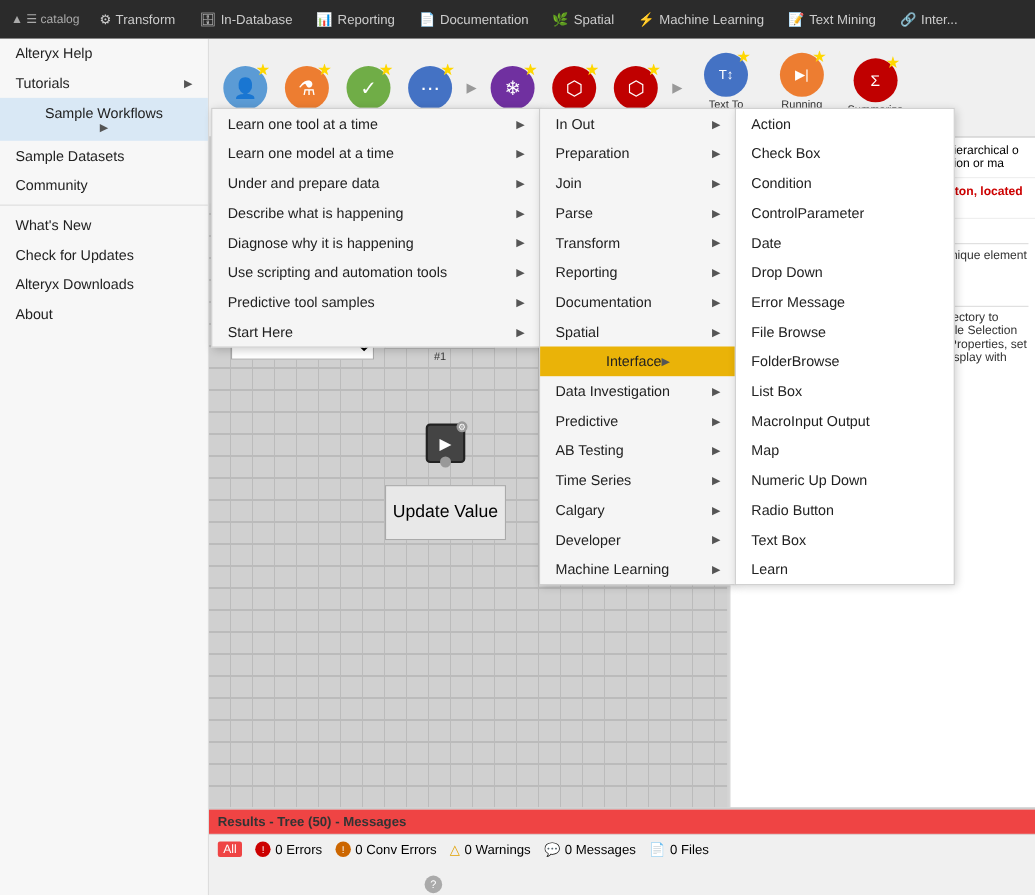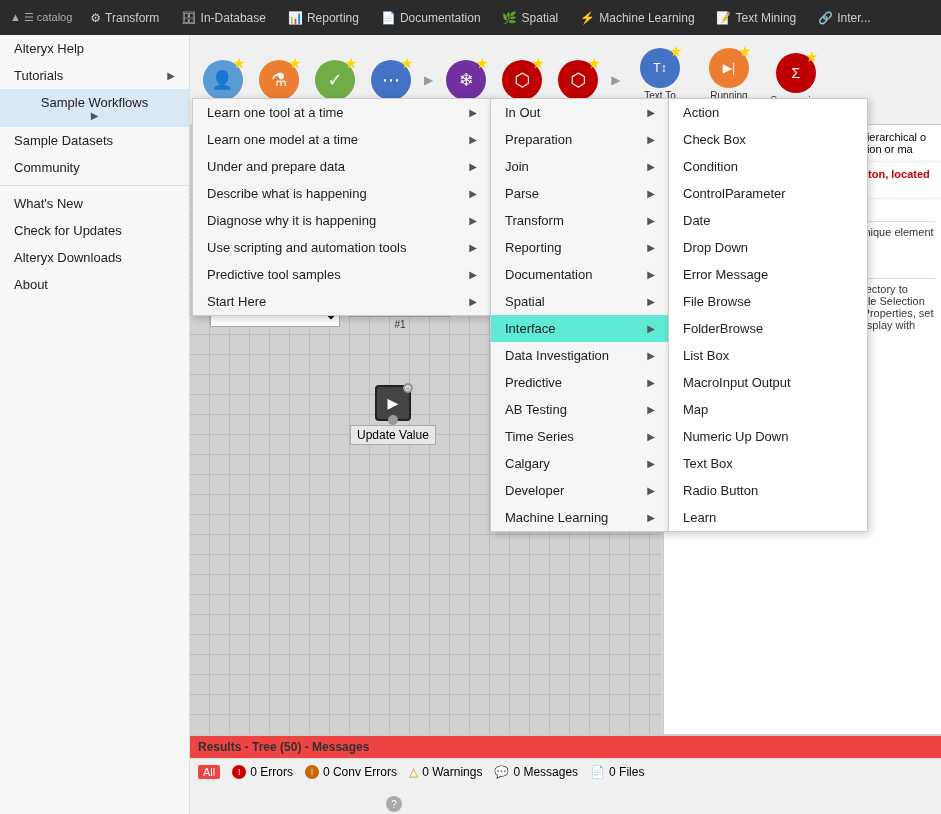--- a/index.html
+++ b/index.html
@@ -112,21 +112,21 @@
     
     .menu-level3 {
       position: absolute; top: 35px; left: 490px; width: 180px;
       background: #f5f5f5; border: 1px solid #ccc; box-shadow: 2px 2px 8px rgba(0,0,0,0.2);
       pointer-events: all; z-index: 202;
     }
     .menu-level3-item {
       padding: 6px 14px; cursor: pointer; font-size: 13px; color: #222;
       display: flex; justify-content: space-between; align-items: center;
     }
-    .menu-level3-item.selected { background: #5eead4; }
+    .menu-level3-item.selected { background: #eab308; justify-content: center; }
 
     
     .menu-level4 {
       position: absolute; top: 35px; left: 668px; width: 200px;
       background: white; border: 1px solid #ccc; box-shadow: 2px 2px 8px rgba(0,0,0,0.2);
       pointer-events: all; z-index: 203;
     }
     .menu-level4-item {
       padding: 6px 14px; cursor: pointer; font-size: 13px; color: #222;
     }
@@ -327,21 +327,21 @@
     </div>
 
     <div class="workflow-node" style="left:160px;top:200px;">
       <div style="position:relative;">
         <div style="position:absolute;top:-2px;right:-2px;width:10px;height:10px;background:#999;border-radius:50%;font-size:8px;display:flex;align-items:center;justify-content:center;color:white;">⚙</div>
         <div style="background:#444;border:2px solid #222;border-radius:4px;padding:6px;width:36px;height:36px;display:flex;align-items:center;justify-content:center;">
           <span style="color:white;font-size:14px;">▶</span>
         </div>
         <div style="position:absolute;bottom:-4px;left:50%;transform:translateX(-50%);width:10px;height:10px;background:#999;border-radius:50%;"></div>
       </div>
-      <div style="margin-top:4px;background:#e8e8e8;border:1px solid #aaa;padding:2px 6px;font-size:12px;white-space:nowrap;">Update Value</div>
+      <div style="margin-top:20px;background:#e8e8e8;border:1px solid #aaa;padding:15px 6px;font-size:16px;white-space:nowrap;">Update Value</div>
     </div>
 
     <div class="workflow-node" style="left:430px;top:70px;">
       <div style="position:relative;">
         <div style="position:absolute;top:-2px;right:-2px;width:10px;height:10px;background:#999;border-radius:50%;font-size:8px;display:flex;align-items:center;justify-content:center;color:white;">⚙</div>
         <div style="background:#555;border:2px solid #333;border-radius:4px;padding:6px;width:36px;height:36px;display:flex;align-items:center;justify-content:center;">
           <span style="color:white;font-size:14px;">▤</span>
         </div>
         <div style="position:absolute;bottom:-4px;left:50%;transform:translateX(-50%);width:10px;height:10px;background:#999;border-radius:50%;"></div>
       </div>
@@ -556,22 +556,22 @@
     <div class="menu-level4-item">
       <span>MacroInput Output</span>
     </div>
     <div class="menu-level4-item">
       <span>Map</span>
     </div>
     <div class="menu-level4-item">
       <span>Numeric Up Down</span>
     </div>
     <div class="menu-level4-item">
+      <span>Radio Button</span>
+    </div>
+    <div class="menu-level4-item">
       <span>Text Box</span>
     </div>
     <div class="menu-level4-item">
-      <span>Radio Button</span>
-    </div>
-    <div class="menu-level4-item">
       <span>Learn</span>
     </div>
   </div>
 </div>
 
 </body></html>

